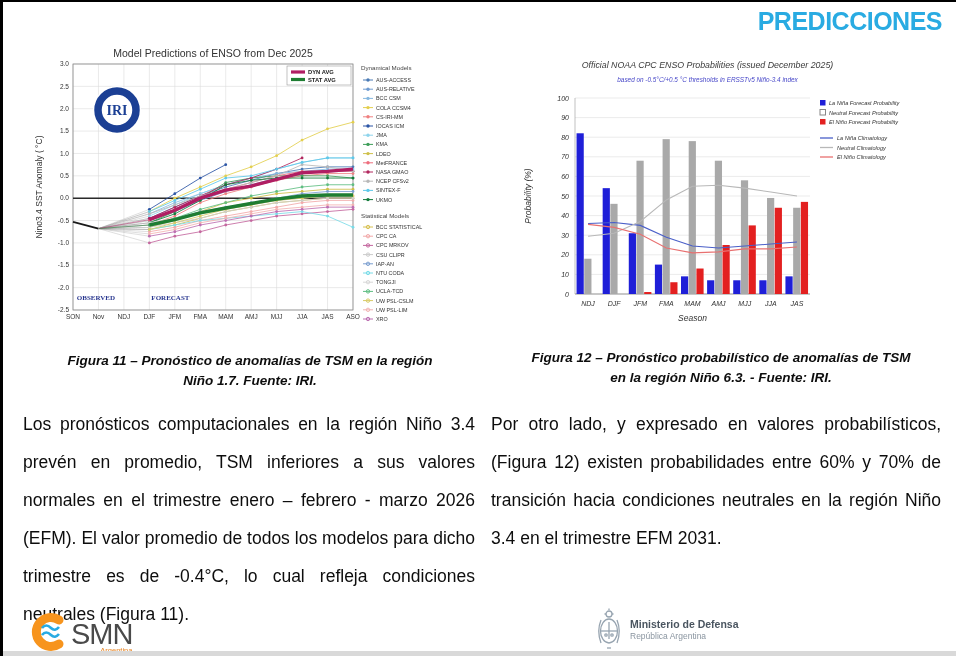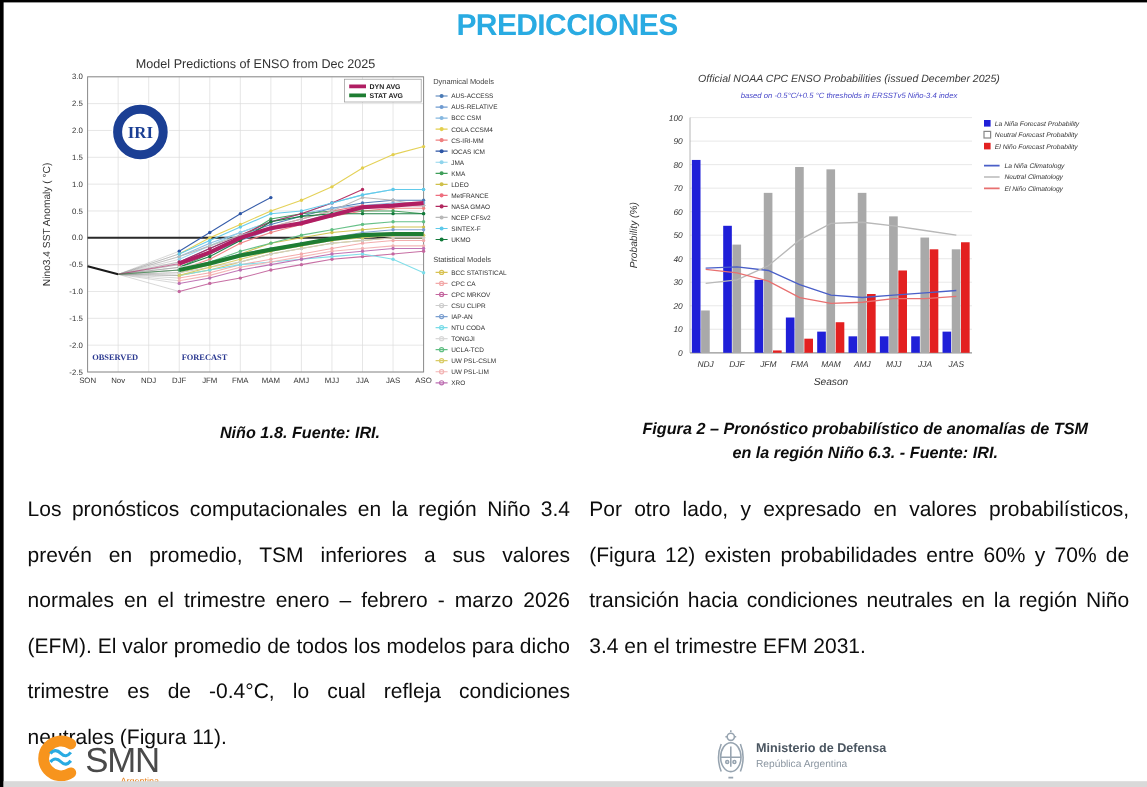--- a/index.html
+++ b/index.html
@@ -1,19 +1,19 @@
 <!DOCTYPE html>
 <html><head>
 <meta charset="utf-8">
 <style>
   html,body{margin:0;padding:0;background:#ffffff;}
   body{width:956px;height:656px;position:relative;font-family:"Liberation Sans",sans-serif;overflow:hidden;}
   .page{position:absolute;inset:0;background:#fff;border-left:3px solid #000;border-top:2px solid #000;box-sizing:border-box;}
   .bottom-bar{position:absolute;left:0;right:0;bottom:0;height:5px;background:#d9d9d9;}
-  .page-title{position:absolute;top:5px;left:0;right:14px;text-align:center;color:#29abe2;font-size:25px;font-weight:bold;letter-spacing:-0.5px;}
+  .page-title{position:absolute;top:5px;left:0;right:14px;text-align:right;color:#29abe2;font-size:25px;font-weight:bold;letter-spacing:-0.5px;}
   .fig{position:absolute;}
   .fig11{left:28px;top:44px;text-align:right;}
   .fig12{left:512px;top:50px;font-style:italic;}
   .caption{position:absolute;font-weight:bold;font-style:italic;font-size:13.5px;line-height:1.5;text-align:center;color:#0d0d0d;}
   .cap11{left:22px;top:349px;width:450px;}
   .cap12{left:492px;top:346px;width:452px;}
   .caption span{display:block;}
   .para{position:absolute;font-size:17.5px;line-height:38px;text-align:justify;color:#0d0d0d;}
   .para-left{left:20px;top:403px;width:452px;}
   .para-right{left:488px;top:403px;width:450px;}
@@ -528,24 +528,25 @@
         <line x1="305" y1="86" x2="318" y2="86" stroke="#4a5fc8" stroke-width="1.3" opacity="1"></line>
         <text x="322" y="88" font-size="5.6" fill="#333" text-anchor="start" font-family="Liberation Sans, sans-serif">La Niña Climatology</text>
         <line x1="305" y1="95.5" x2="318" y2="95.5" stroke="#b8b8b8" stroke-width="1.3" opacity="1"></line>
         <text x="322" y="97.5" font-size="5.6" fill="#333" text-anchor="start" font-family="Liberation Sans, sans-serif">Neutral Climatology</text>
         <line x1="305" y1="105" x2="318" y2="105" stroke="#e87070" stroke-width="1.3" opacity="1"></line>
         <text x="322" y="107" font-size="5.6" fill="#333" text-anchor="start" font-family="Liberation Sans, sans-serif">El Niño Climatology</text>
       </svg>
   </div>
 
   <div class="caption cap11">
-    <span>Niño 1.8. Fuente: IRI.</span>
+    <span>Figura 11 – Pronóstico de anomalías de TSM en la región</span>
+    <span>Niño 1.7. Fuente: IRI.</span>
   </div>
   <div class="caption cap12">
-    <span>Figura 2 – Pronóstico probabilístico de anomalías de TSM</span>
+    <span>Figura 12 – Pronóstico probabilístico de anomalías de TSM</span>
     <span>en la región Niño 6.3. - Fuente: IRI.</span>
   </div>
 
   <div class="para para-left">Los pronósticos computacionales en la región Niño 3.4 prevén en promedio, TSM inferiores a sus valores normales en el trimestre enero – febrero - marzo 2026 (EFM). El valor promedio de todos los modelos para dicho trimestre es de -0.4°C, lo cual refleja condiciones neutrales (Figura 11).</div>
   <div class="para para-right">Por otro lado, y expresado en valores probabilísticos, (Figura 12) existen probabilidades entre 60% y 70% de transición hacia condiciones neutrales en la región Niño 3.4 en el trimestre EFM 2031.</div>
 
   <div class="footer-smn">
     <svg width="40" height="46" viewBox="0 0 40 46">
       <path d="M 30 12 A 14.5 14.5 0 1 0 30 36" stroke="#f7941d" stroke-width="9" fill="none" stroke-linecap="round"></path>
       <path d="M13 20 q4 -5 9 0 q4 4 8 -1" stroke="#29abe2" stroke-width="2.6" fill="none"></path>

